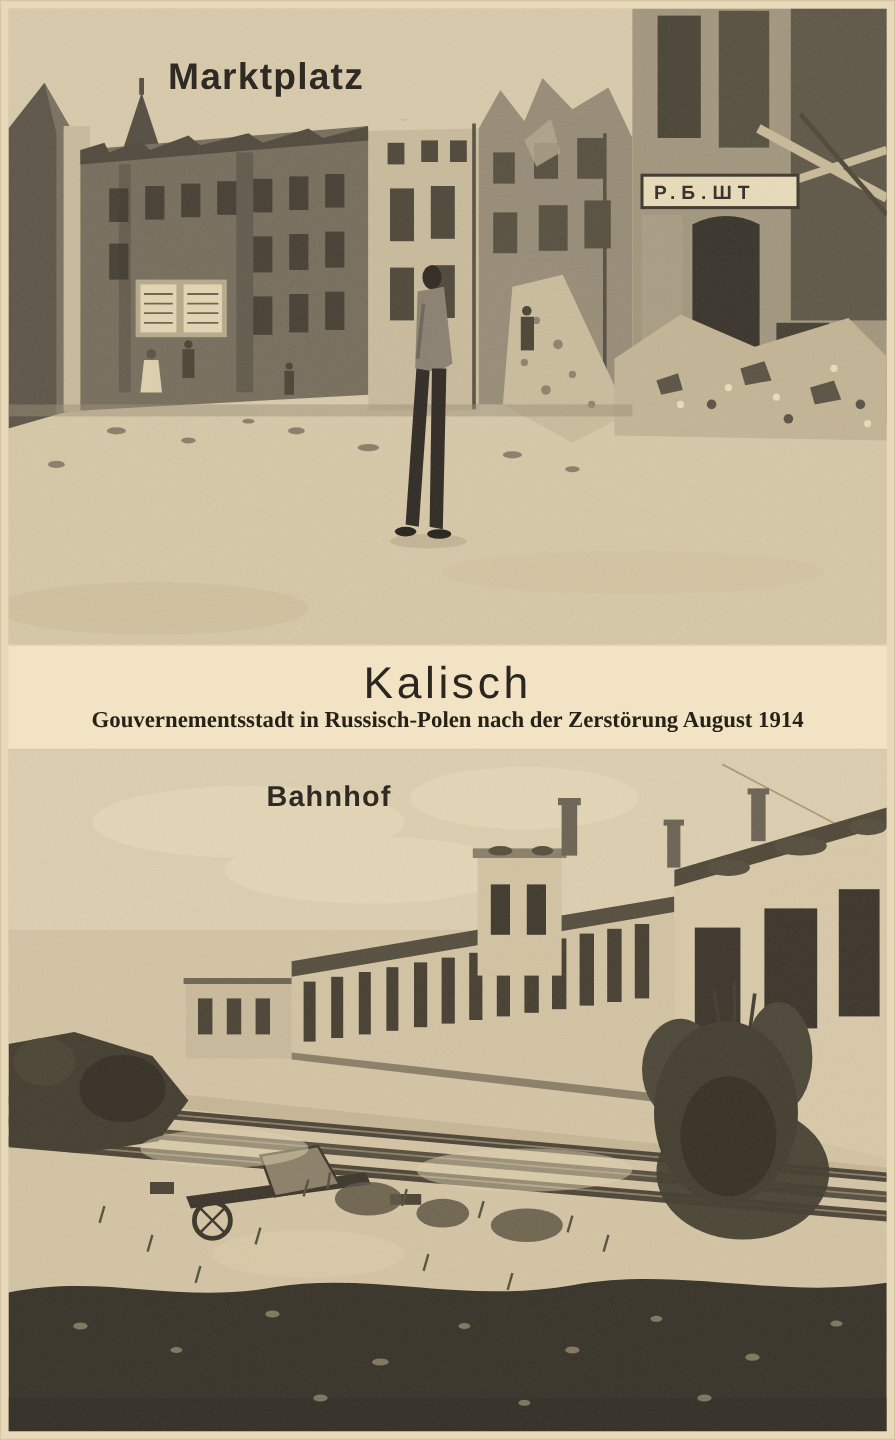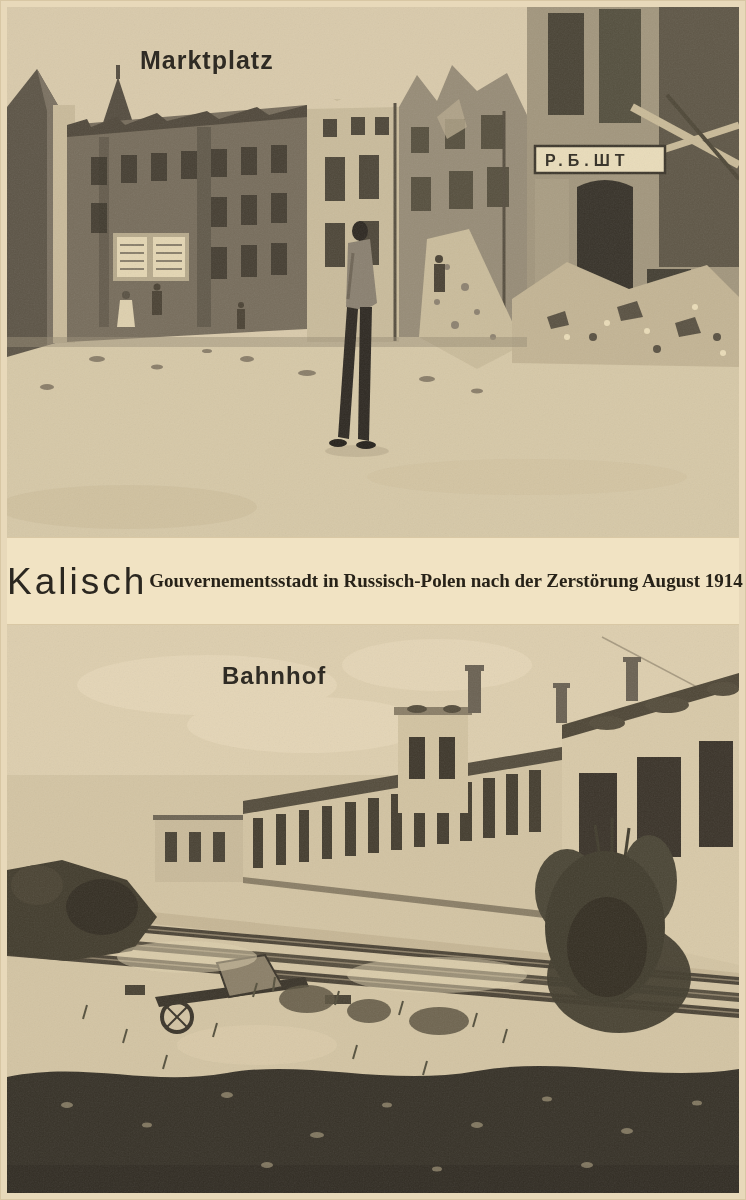--- a/index.html
+++ b/index.html
@@ -10,25 +10,25 @@
   }
   .photo{position:relative;overflow:hidden;background:#d8c9a9;}
   .photo-top{height:530px;}
   .photo-bottom{height:568px;}
   .photo svg{display:block;width:100%;height:100%;}
   .photo-label{
     position:absolute;color:#2f2b24;font-weight:700;
     font-family:"Liberation Sans",sans-serif;letter-spacing:1px;
     text-shadow:0 0 2px rgba(235,222,190,.5);
   }
-  .label-marktplatz{left:133px;top:39px;font-size:25px;}
-  .label-bahnhof{left:215px;top:26px;font-size:24px;margin-top:11px;}
+  .label-marktplatz{left:133px;top:39px;font-size:31px;}
+  .label-bahnhof{left:215px;top:26px;font-size:24px;}
   .title-band{
-    height:88px;background:#f1e3c3;display:flex;flex-direction:row;
-    align-items:center;justify-content:flex-start;gap:2px;
+    height:88px;background:#f1e3c3;display:flex;flex-direction:column;
+    align-items:center;justify-content:center;gap:2px;
     box-shadow:0 1px 0 #d9c8a5 inset, 0 -1px 0 #d9c8a5 inset;
   }
   .postcard-title{
     font-family:"Liberation Sans",sans-serif;font-weight:400;
     font-size:37px;letter-spacing:3px;color:#2b2720;line-height:1;
   }
   .postcard-subtitle{
     font-family:"Liberation Serif",serif;font-weight:700;
     font-size:19px;color:#272218;white-space:nowrap;line-height:1.15;
   }

